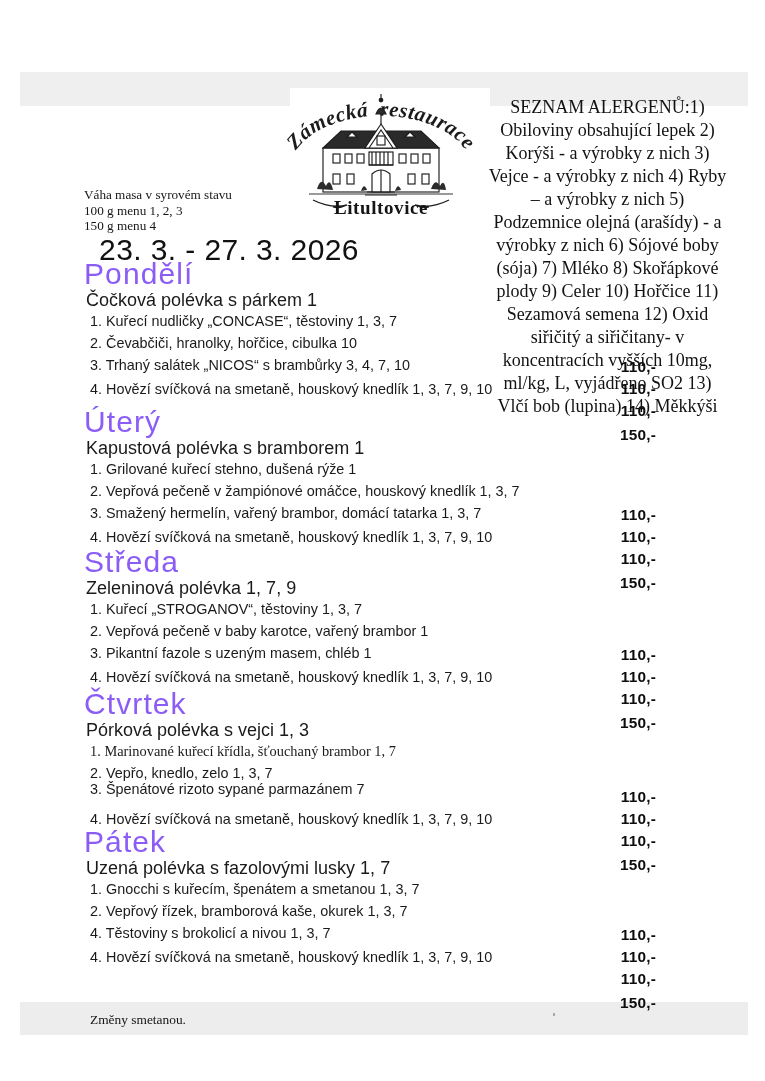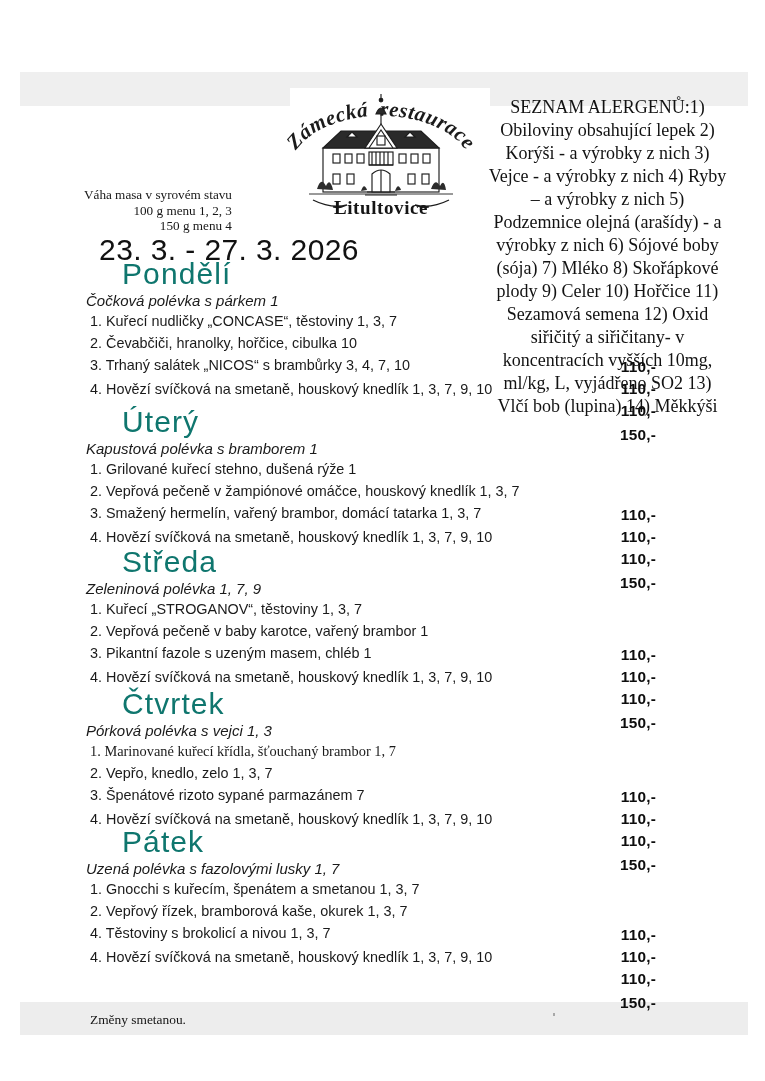--- a/index.html
+++ b/index.html
@@ -60,21 +60,20 @@
   }
 
   .weights {
     position: absolute;
     left: 84px;
     top: 99px;
     font-family: "Liberation Serif", serif;
     font-size: 13.2px;
     line-height: 15.5px;
     color: #161616;
-    text-align: right;
   }
 
   .logo {
     position: absolute;
     left: 283px;
     top: 2px;
     width: 196px;
     height: 128px;
   }
   .logo svg { display: block; }
@@ -111,33 +110,31 @@
     width: 765px;
   }
   .day-name {
     position: absolute;
     left: 84px;
     top: 0;
     font-size: 30px;
     font-weight: 300;
     letter-spacing: 1.1px;
     line-height: 32px;
-    color: #0f766e;
+    color: #8b5cf6;
     white-space: nowrap;
-    margin-left: 38px;
   }
   .soup {
     position: absolute;
     left: 86px;
     top: 34px;
-    font-size: 15px;
+    font-size: 18px;
     line-height: 17px;
     color: #1a1a1a;
     white-space: nowrap;
-    font-style: italic;
   }
   .course {
     position: absolute;
     left: 90px;
     font-size: 14.4px;
     line-height: 17px;
     color: #1a1a1a;
     white-space: nowrap;
   }
   .price {
@@ -289,21 +286,21 @@
       <div class="course" style="top: 123px;">4. Hovězí svíčková na smetaně, houskový knedlík   1, 3, 7, 9, 10</div>
       <div class="price" style="top: 120px;">150,-</div>
     </div>
     <div class="day" style="top: 688px; height: 150px;">
       <div class="day-name">Čtvrtek</div>
       <div class="soup">Pórková polévka s vejci   1, 3</div>
       <div class="course" style="top: 55px; font-family: Liberation Serif, serif;">1. Marinované kuřecí křídla, šťouchaný brambor   1, 7</div>
       <div class="price" style="top: 52px;">110,-</div>
       <div class="course" style="top: 77px;">2. Vepřo, knedlo, zelo   1, 3, 7</div>
       <div class="price" style="top: 74px;">110,-</div>
-      <div class="course" style="top: 99px;">3. Špenátové rizoto sypané parmazánem   7</div>
+      <div class="course" style="top: 93px;">3. Špenátové rizoto sypané parmazánem   7</div>
       <div class="price" style="top: 96px;">110,-</div>
       <div class="course" style="top: 123px;">4. Hovězí svíčková na smetaně, houskový knedlík   1, 3, 7, 9, 10</div>
       <div class="price" style="top: 120px;">150,-</div>
     </div>
     <div class="day" style="top: 826px; height: 150px;">
       <div class="day-name">Pátek</div>
       <div class="soup">Uzená polévka s fazolovými lusky   1, 7</div>
       <div class="course" style="top: 55px;">1. Gnocchi s kuřecím, špenátem a smetanou   1, 3, 7</div>
       <div class="price" style="top: 52px;">110,-</div>
       <div class="course" style="top: 77px; text-align: right;">2. Vepřový řízek, bramborová kaše, okurek   1, 3, 7</div>

